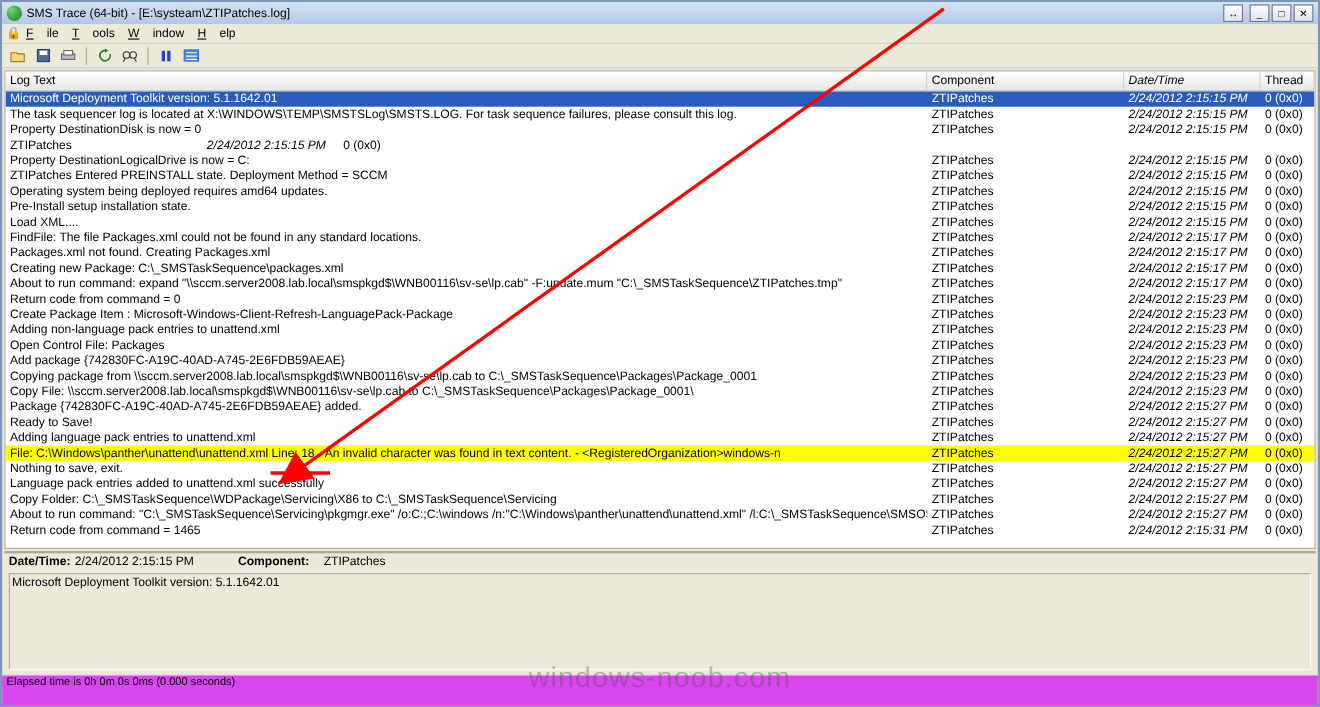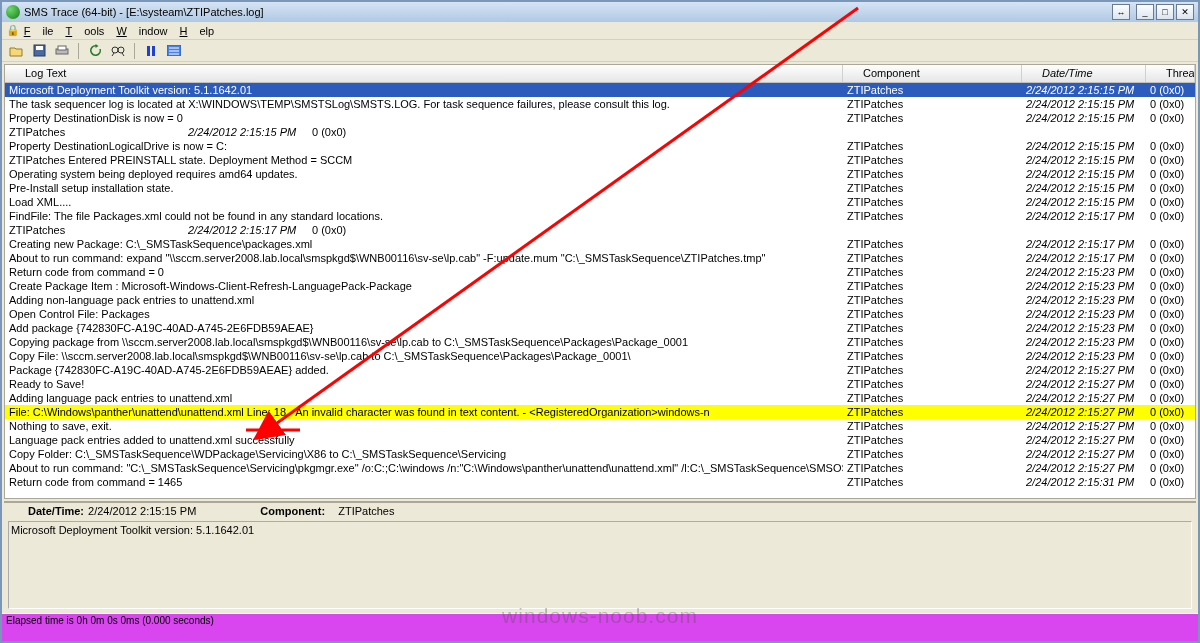--- a/index.html
+++ b/index.html
@@ -85,21 +85,21 @@
   position: relative;
 }
 .log-headers {
   display: flex;
   height: 18px;
   background: linear-gradient(#fefefe, #e6e6e6);
   border-bottom: 1px solid #c0c0c0;
   font-size: 11px;
 }
 .log-headers .col {
-  padding: 2px 20px;
+  padding: 2px 4px;
   border-right: 1px solid #d0d0d0;
   overflow: hidden;
   white-space: nowrap;
 }
 .col-text { width: 838px; }
 .col-comp { width: 179px; }
 .col-dt   { width: 124px; font-style: italic; }
 .col-th   { flex:1; }
 .log-rows {
   flex: 1;
@@ -119,41 +119,41 @@
 .detail-pane {
   height: 110px;
   background: #ece9d8;
   border-top: 2px solid #aca899;
   margin: 0 2px 2px 2px;
   padding: 2px 4px;
   font-size: 11px;
   display: flex;
   flex-direction: column;
 }
-.detail-row { display: flex; gap: 64px; margin-bottom: 2px; margin-left: 20px; }
+.detail-row { display: flex; gap: 40px; margin-bottom: 2px; }
 .detail-row b { font-weight: bold; margin-right: 4px;}
 .detail-text {
   flex:1;
   background: #ece9d8;
   border: 1px inset #fff;
   padding: 2px;
   margin-top: 2px;
 }
 .statusbar {
   height: 28px;
   background: #d946ef;
   border-top: 1px solid #fff;
   font-size: 10px;
   padding: 1px 4px;
 }
 .watermark {
   position: absolute;
   left: 50%; top: 616px;
   transform: translate(-50%,-50%);
-  font-size: 21px;
+  font-size: 26px;
   color: rgba(80,80,80,0.35);
   font-family: "Segoe UI", sans-serif;
   pointer-events: none;
   letter-spacing: 1px;
 }
 .arrow-overlay {
   position: absolute;
   top: 0; left: 0;
   pointer-events: none;
 }
@@ -295,20 +295,21 @@
           <div class="c col-dt">2/24/2012 2:15:15 PM</div>
           <div class="c col-th">0 (0x0)</div>
         </div>
         <div class="row">
           <div class="c col-text">FindFile: The file Packages.xml could not be found in any standard locations.</div>
           <div class="c col-comp">ZTIPatches</div>
           <div class="c col-dt">2/24/2012 2:15:17 PM</div>
           <div class="c col-th">0 (0x0)</div>
         </div>
         <div class="row">
+          <div class="c col-text">Packages.xml not found.  Creating Packages.xml</div>
           <div class="c col-comp">ZTIPatches</div>
           <div class="c col-dt">2/24/2012 2:15:17 PM</div>
           <div class="c col-th">0 (0x0)</div>
         </div>
         <div class="row">
           <div class="c col-text">Creating new Package: C:\_SMSTaskSequence\packages.xml</div>
           <div class="c col-comp">ZTIPatches</div>
           <div class="c col-dt">2/24/2012 2:15:17 PM</div>
           <div class="c col-th">0 (0x0)</div>
         </div>

